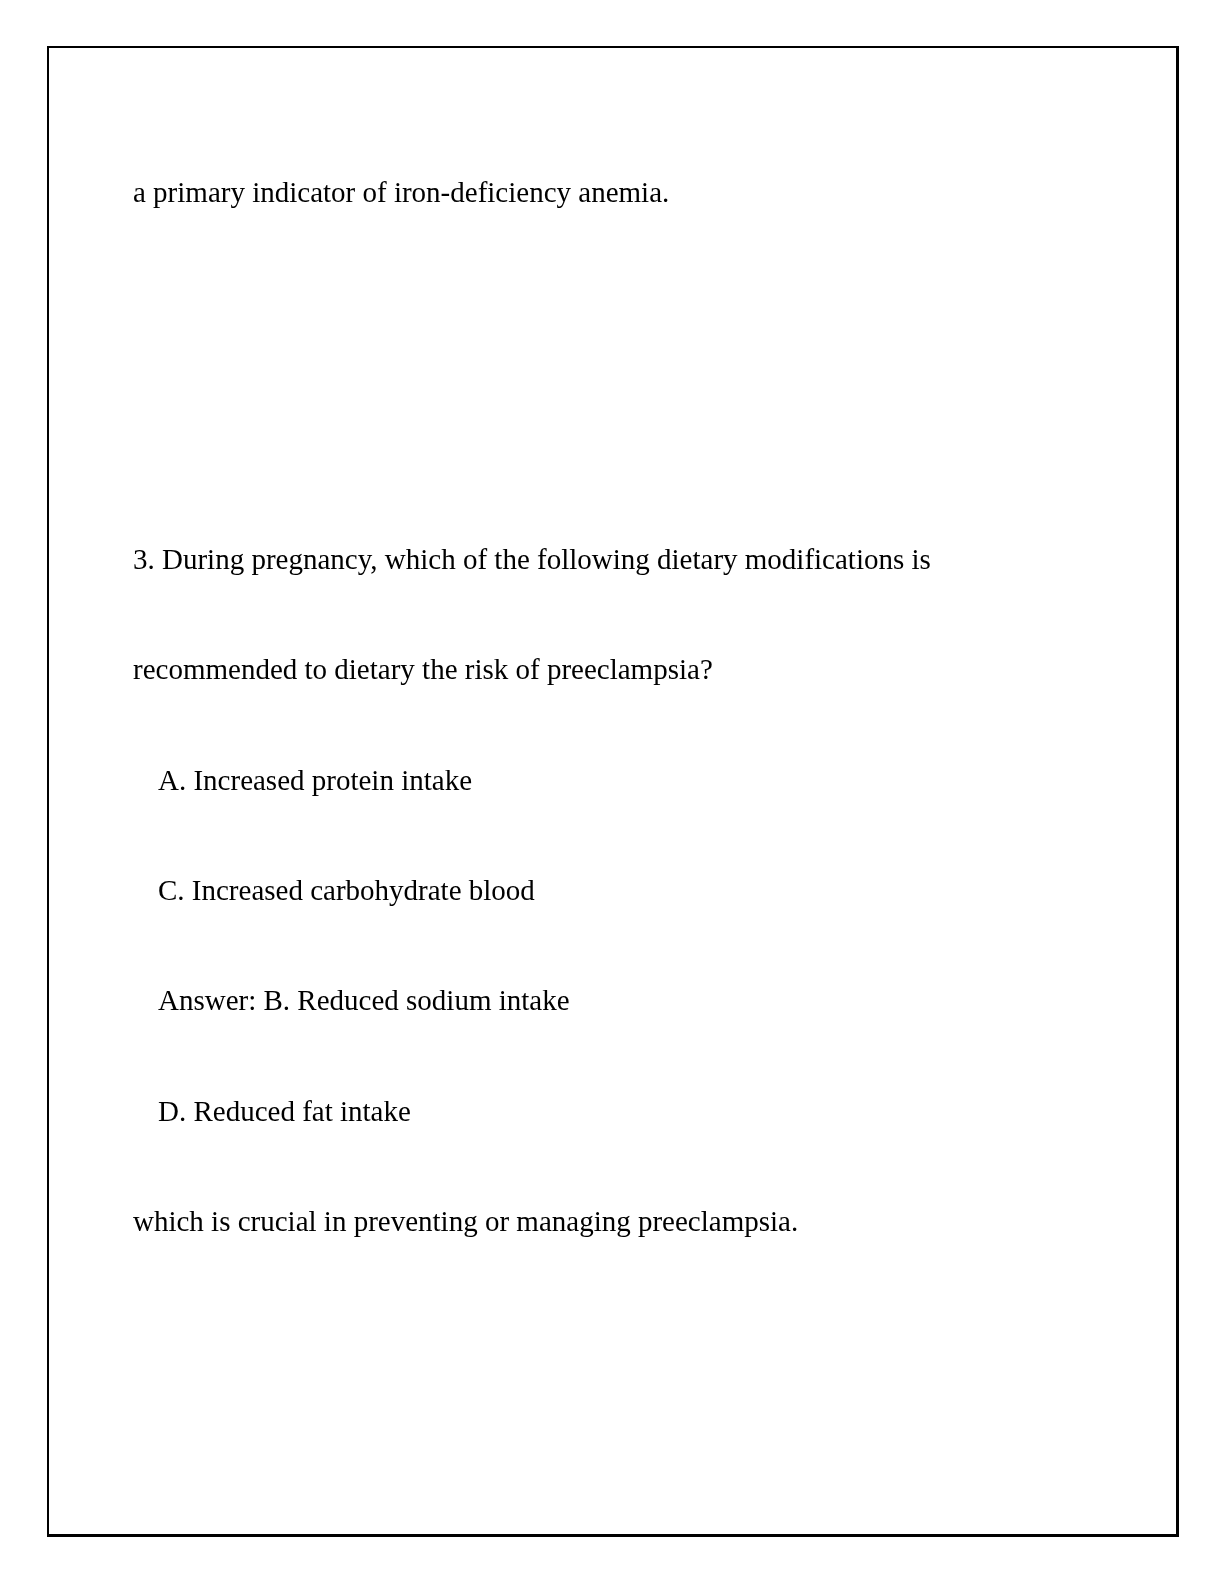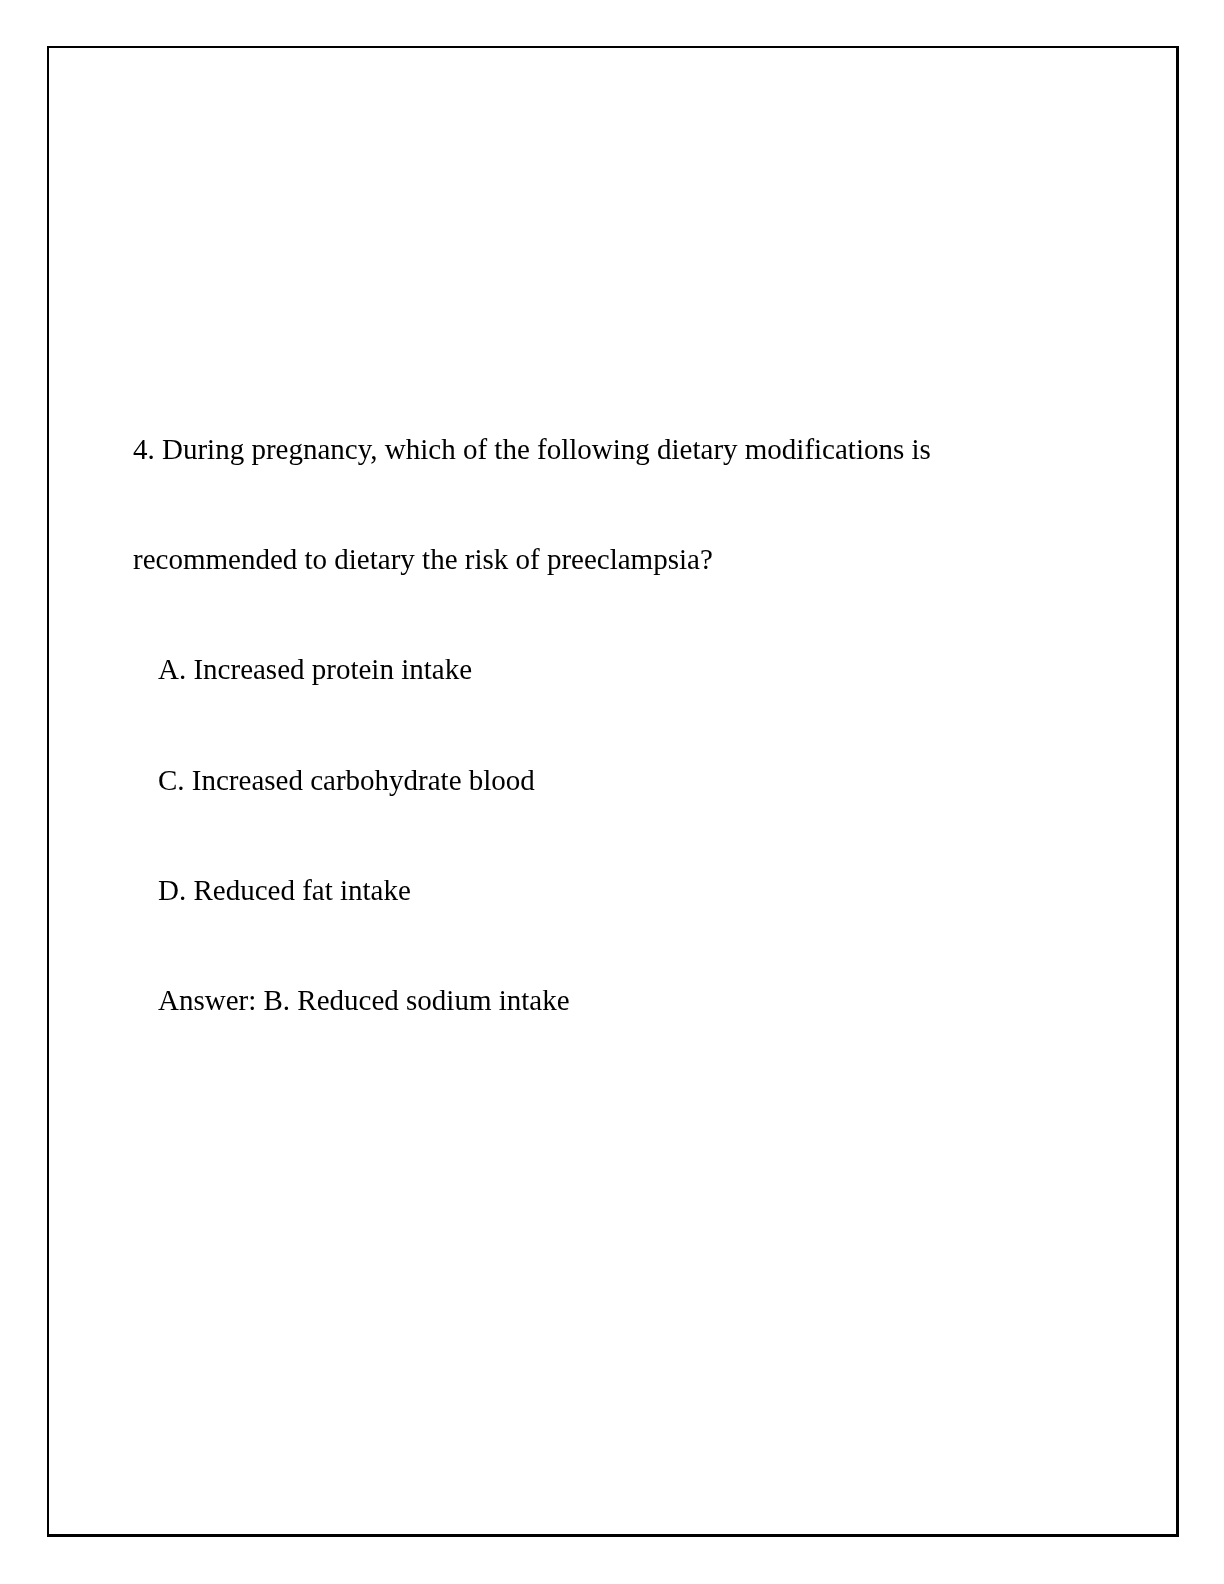--- a/index.html
+++ b/index.html
@@ -47,30 +47,32 @@
       display: block;
       height: 36.76px;
     }
   </style>
 </head>
 <body>
 
 <div class="page-frame"></div>
 
 <div class="content">
+  <span class="line">a primary indicator of iron-deficiency anemia.</span>
   <span class="blank"></span>
 
   
   <div>
-    <span class="line">4. During pregnancy, which of the following dietary modifications is</span>
+    <span class="line">3. During pregnancy, which of the following dietary modifications is</span>
     <span class="line">recommended to dietary the risk of preeclampsia?</span>
     <span class="line indent">A. Increased protein intake</span>
     <span class="line indent">C. Increased carbohydrate blood</span>
+    <span class="line indent">Answer: B. Reduced sodium intake</span>
     <span class="line indent">D. Reduced fat intake</span>
-    <span class="line indent">Answer: B. Reduced sodium intake</span>
+    <span class="line">which is crucial in preventing or managing preeclampsia.</span>
   </div>
   
 
   
   
   
 
   
   
   

